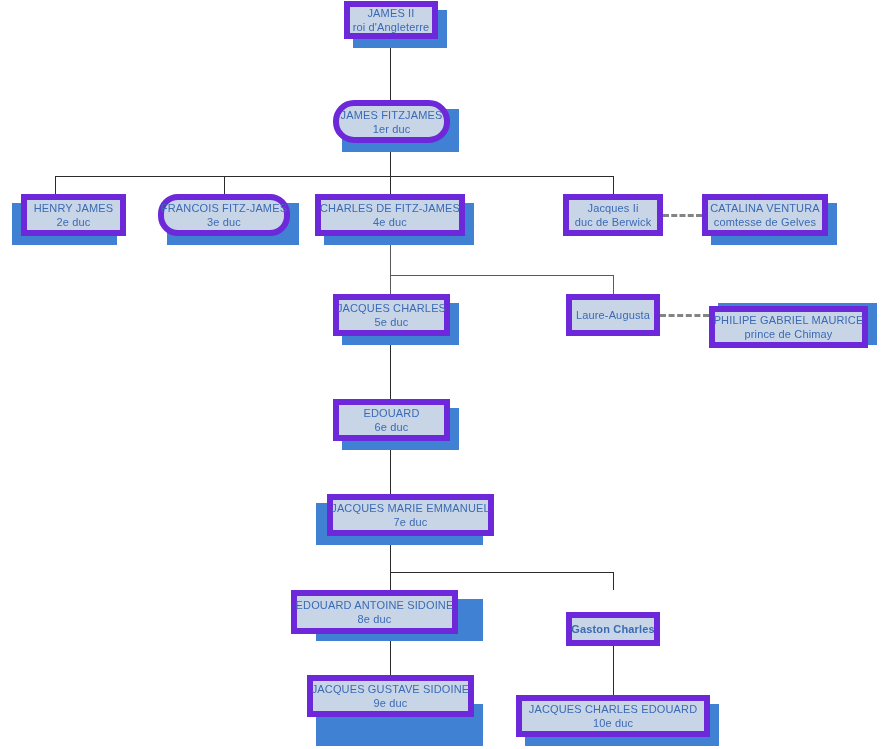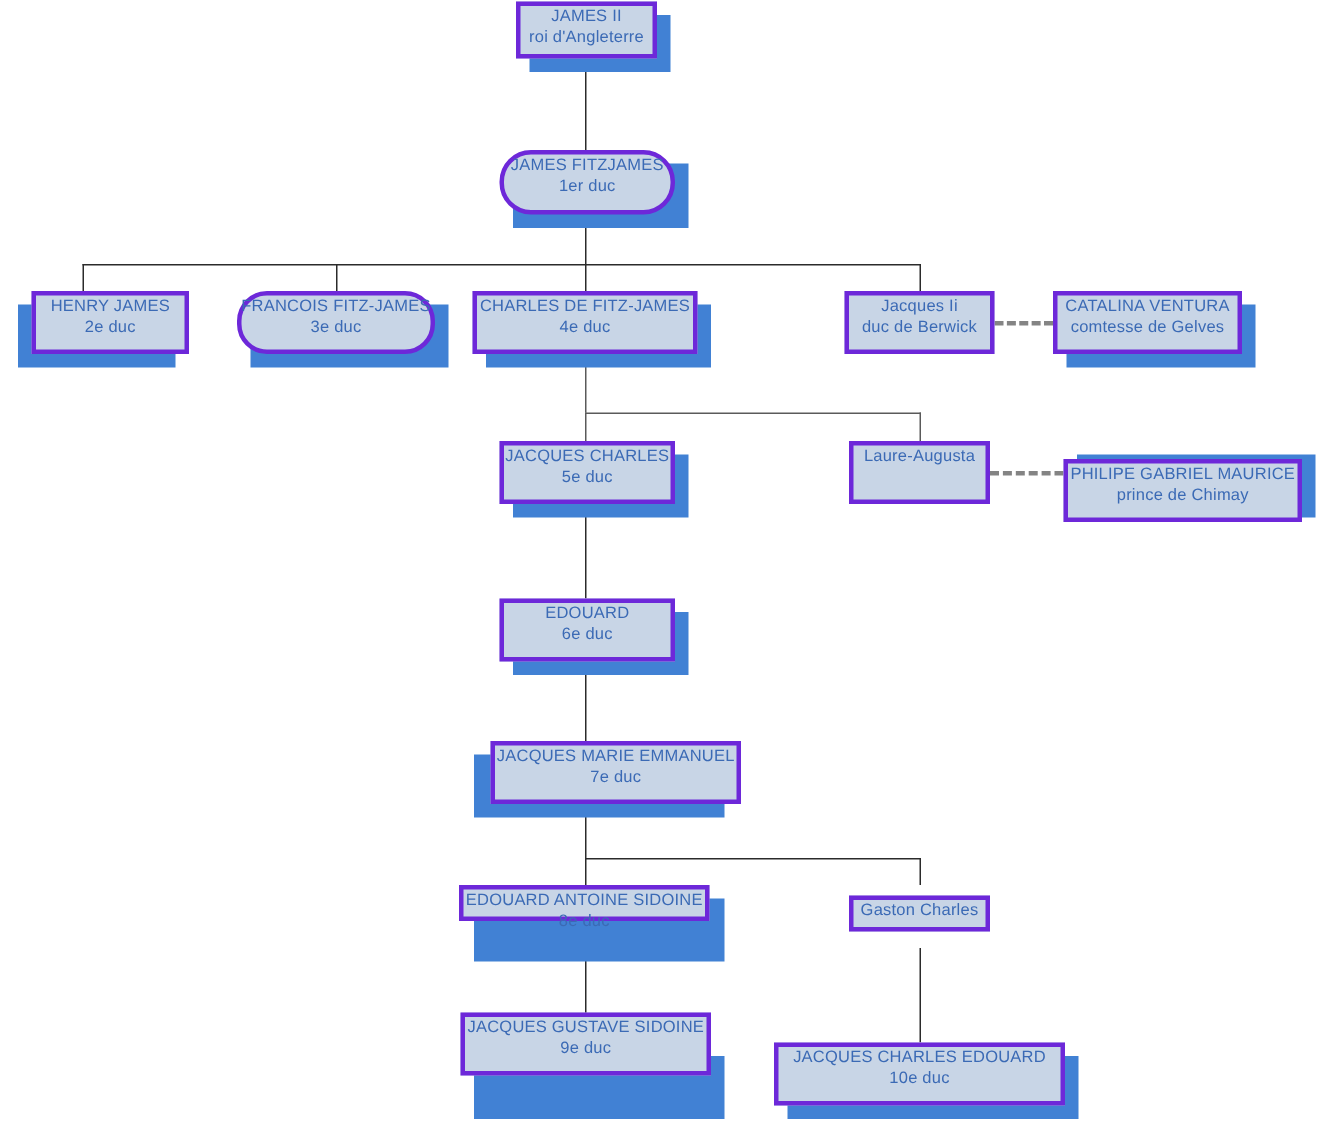--- a/index.html
+++ b/index.html
@@ -28,25 +28,25 @@
   .dashed {
     position: absolute;
     height: 0;
     border-top: 3px dashed #848484;
   }
   
   .node {
     position: absolute;
     box-sizing: border-box;
     background: #c8d5e6;
-    border: 3px solid #6d28d9;
+    border: 6px solid #6d28d9;
     display: flex;
     flex-direction: column;
     align-items: center;
-    justify-content: flex-start;
+    justify-content: center;
     color: #3b6ab5;
     font-size: 11px;
     line-height: 14px;
     text-align: center;
     z-index: 5;
   }
   .node .nm { white-space: nowrap; letter-spacing: .15px; }
   .node .sub { white-space: nowrap; letter-spacing: .15px; }
   .shadow {
     position: absolute;
@@ -145,25 +145,25 @@
       <div class="node" style="left: 333px; top: 399px; width: 117px; height: 42px;">
         <div class="nm">EDOUARD</div>
         <div class="sub">6e duc</div>
       </div>
       <div class="shadow" style="left: 316px; top: 503px; width: 167px; height: 42px;"></div>
       <div class="node" style="left: 307px; top: 494px; width: 167px; height: 42px; margin-left: 20px;">
         <div class="nm">JACQUES MARIE EMMANUEL</div>
         <div class="sub">7e duc</div>
       </div>
       <div class="shadow" style="left: 316px; top: 599px; width: 167px; height: 42px;"></div>
-      <div class="node" style="left: 306px; top: 590px; width: 167px; height: 24px;">
+      <div class="node" style="left: 291px; top: 590px; width: 167px; height: 44px;">
         <div class="nm">EDOUARD ANTOINE SIDOINE</div>
         <div class="sub">8e duc</div>
       </div>
-      <div class="node" style="left: 566px; top: 597px; width: 94px; height: 24px;">
+      <div class="node" style="left: 566px; top: 612px; width: 94px; height: 34px; font-weight: bold;">
         <div class="nm">Gaston Charles</div>
       </div>
       <div class="shadow" style="left: 316px; top: 704px; width: 167px; height: 42px;"></div>
       <div class="node" style="left: 307px; top: 675px; width: 167px; height: 42px;">
         <div class="nm">JACQUES GUSTAVE SIDOINE</div>
         <div class="sub">9e duc</div>
       </div>
       <div class="shadow" style="left: 525px; top: 704px; width: 194px; height: 42px;"></div>
       <div class="node" style="left: 516px; top: 695px; width: 194px; height: 42px;">
         <div class="nm">JACQUES CHARLES EDOUARD</div>

